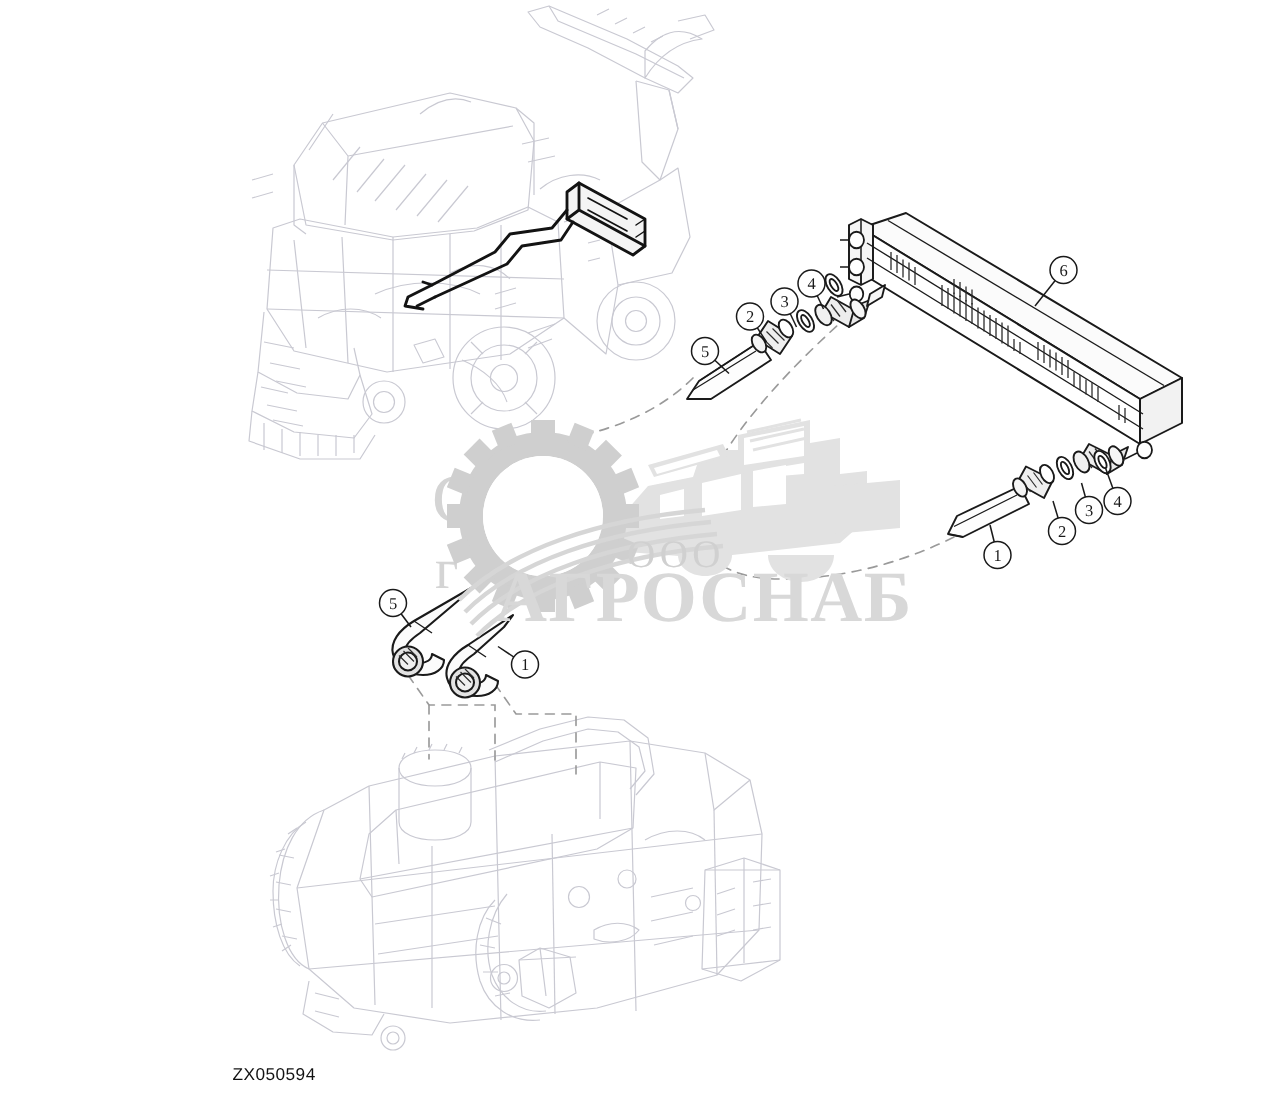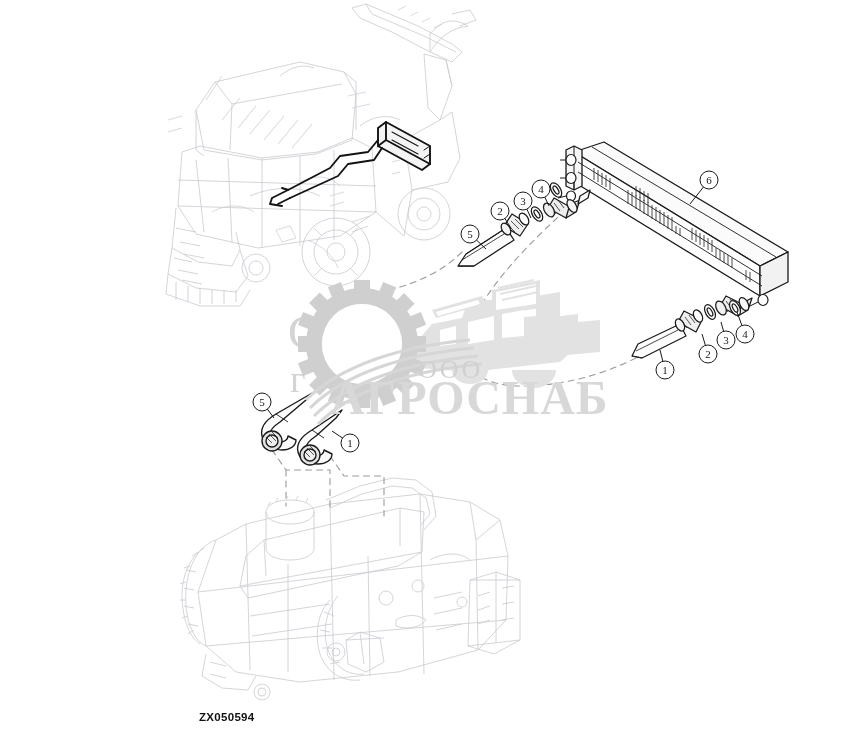--- a/index.html
+++ b/index.html
@@ -23,25 +23,24 @@
   #diagram-svg {
     position: absolute;
     left: 0; top: 0;
   }
   #figure-id {
     position: absolute;
     left: 155px;
     top: 711px;
     font-family: "Liberation Sans", sans-serif;
     font-size: 11.5px;
-    font-weight: bold;
+    font-weight: normal;
     color: #111111;
     letter-spacing: 0.3px;
     white-space: nowrap;
-    margin-left: 44px;
   }
   .callout-text {
     font-family: "Liberation Serif", serif;
     font-size: 11px;
     fill: #1a1a1a;
   }
 </style>
 </head>
 <body>
 

